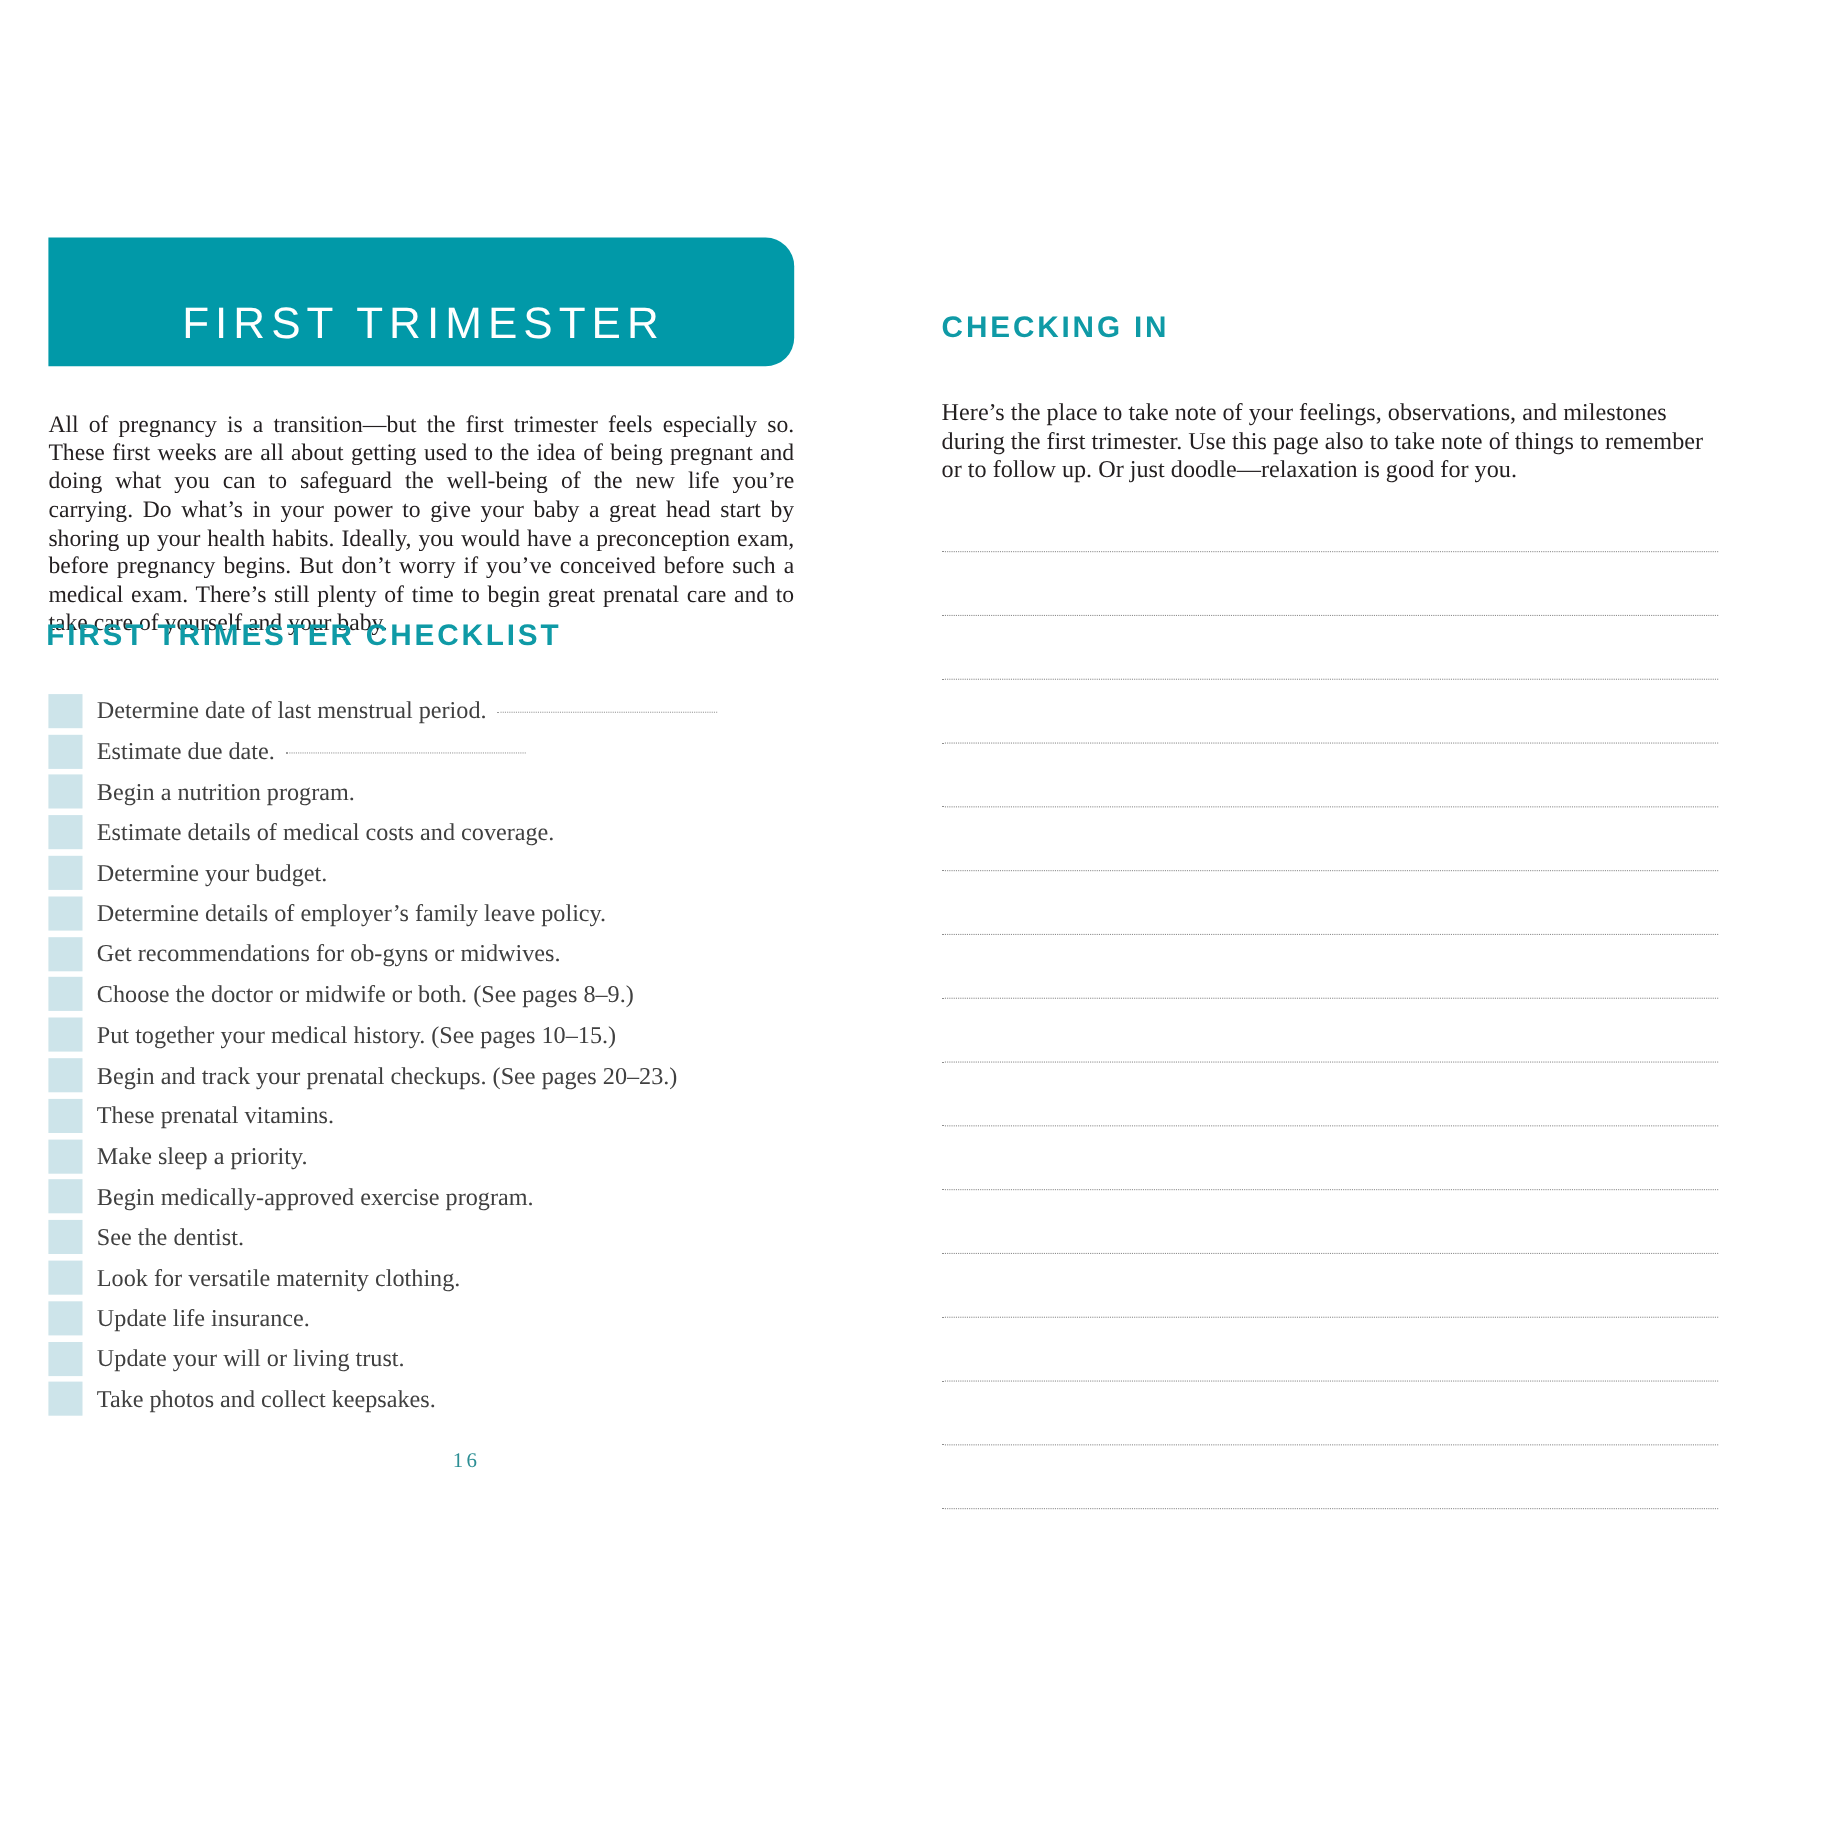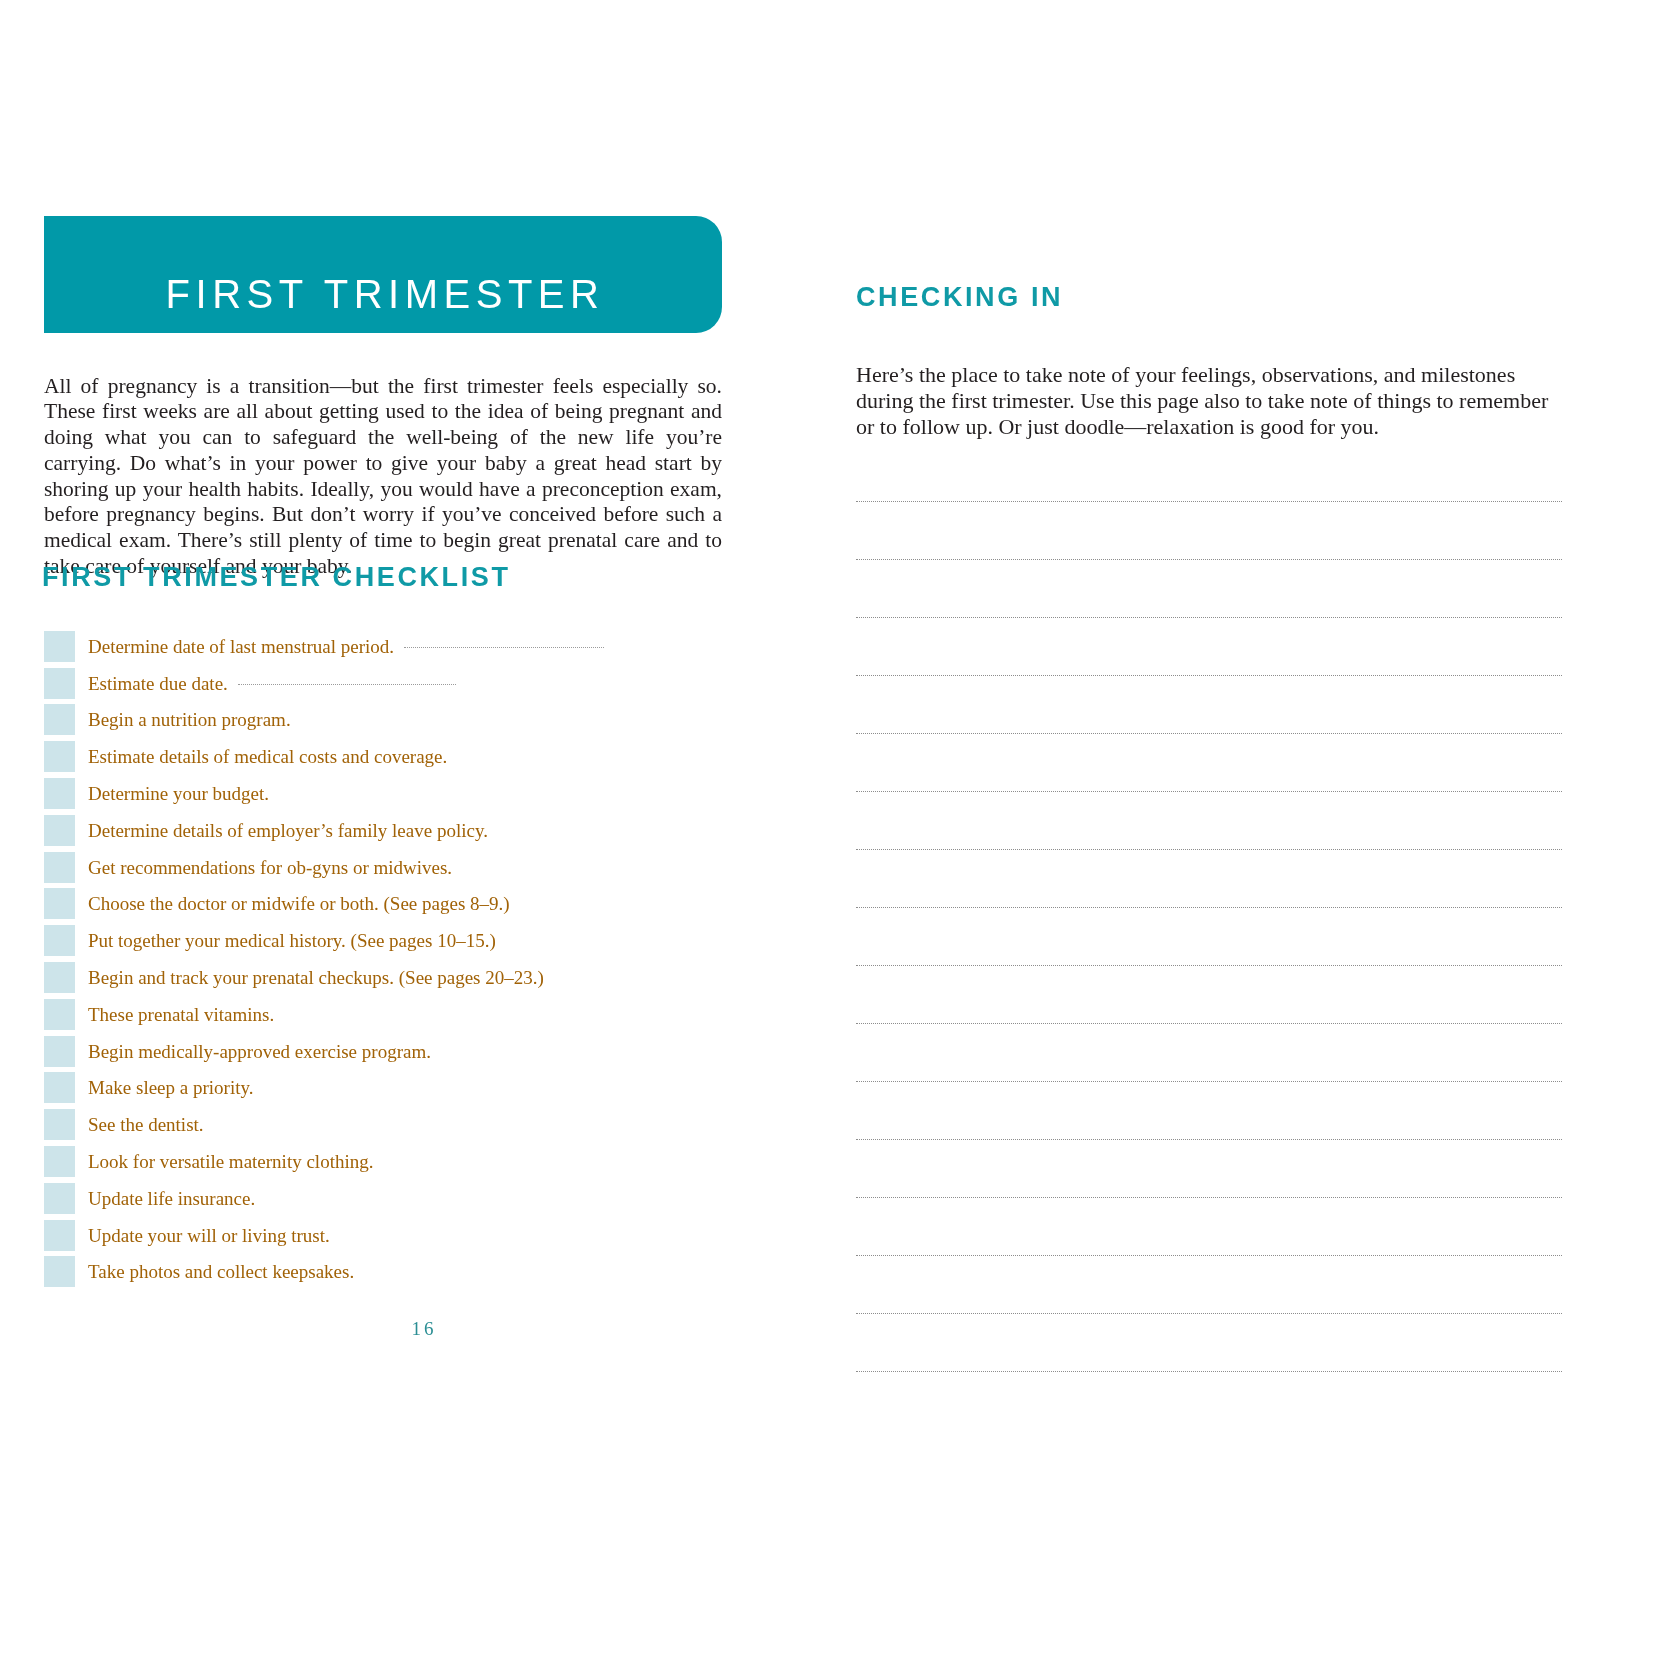--- a/index.html
+++ b/index.html
@@ -68,22 +68,22 @@
     align-items:center;
     height:36.8px;
   }
   .checkbox{
     width:31px;height:31px;
     background:#cde4ea;
     flex:0 0 31px;
   }
   .check-label{
     margin-left:13px;
-    font-size:19px;
-    color:#a16207;
+    font-size:22px;
+    color:#404040;
     line-height:1;
     white-space:nowrap;
   }
   .fill-line{
     flex:0 0 auto;
     margin-left:10px;
     margin-bottom:-2px;
     border-bottom:1.6px dotted #9b9b9b;
     height:1px;
   }
@@ -187,25 +187,25 @@
         <div class="check-row">
           <span class="checkbox"></span>
           <span class="check-label">Begin and track your prenatal checkups. (See pages 20–23.)</span>
         </div>
         <div class="check-row">
           <span class="checkbox"></span>
           <span class="check-label">These prenatal vitamins.</span>
         </div>
         <div class="check-row">
           <span class="checkbox"></span>
+          <span class="check-label">Make sleep a priority.</span>
+        </div>
+        <div class="check-row">
+          <span class="checkbox"></span>
           <span class="check-label">Begin medically-approved exercise program.</span>
-        </div>
-        <div class="check-row">
-          <span class="checkbox"></span>
-          <span class="check-label">Make sleep a priority.</span>
         </div>
         <div class="check-row">
           <span class="checkbox"></span>
           <span class="check-label">See the dentist.</span>
         </div>
         <div class="check-row">
           <span class="checkbox"></span>
           <span class="check-label">Look for versatile maternity clothing.</span>
         </div>
         <div class="check-row">

